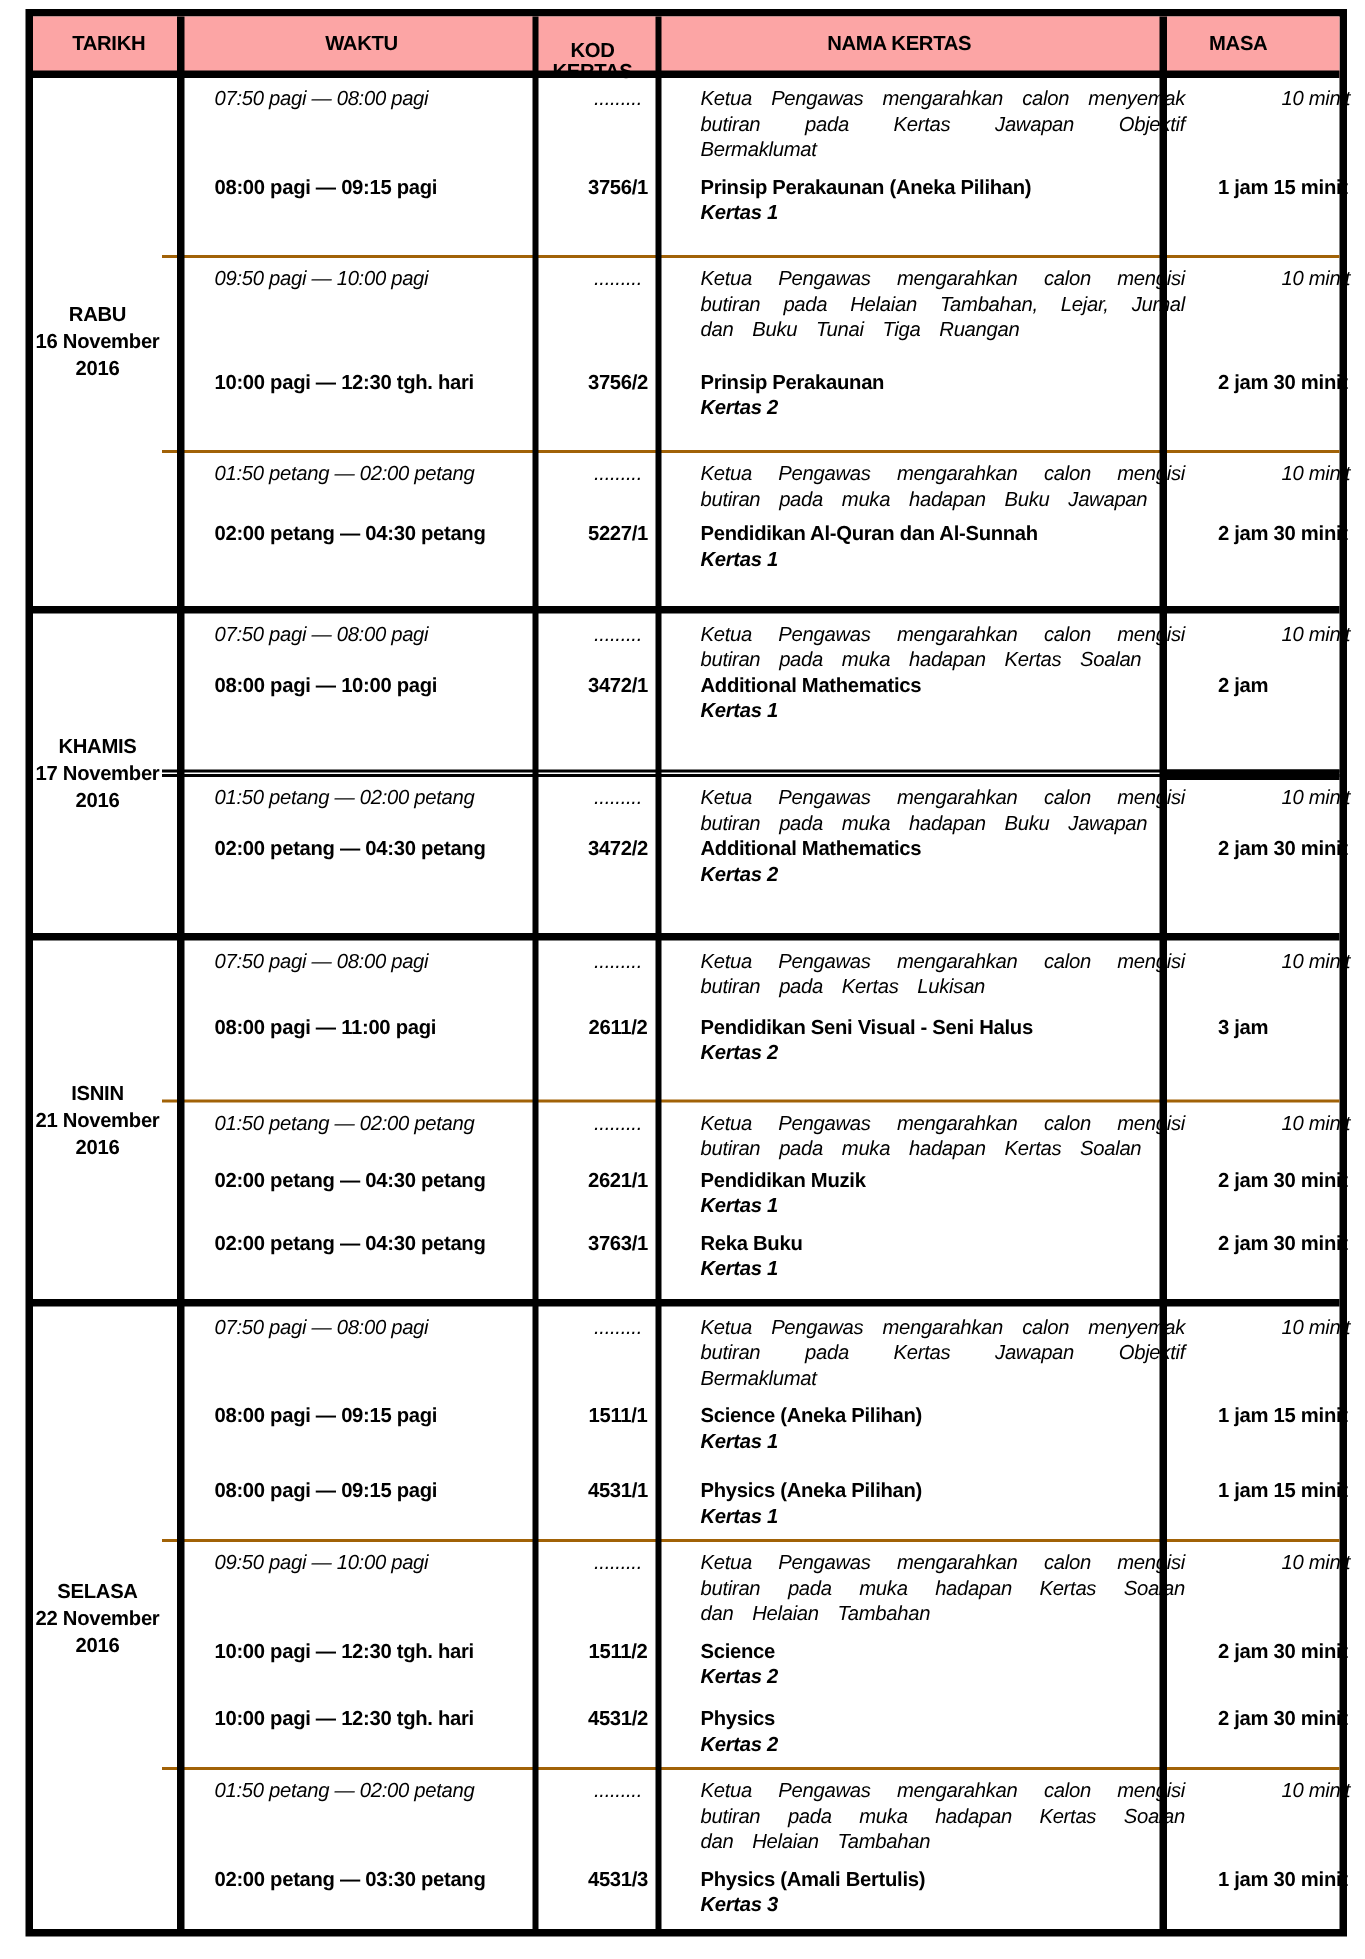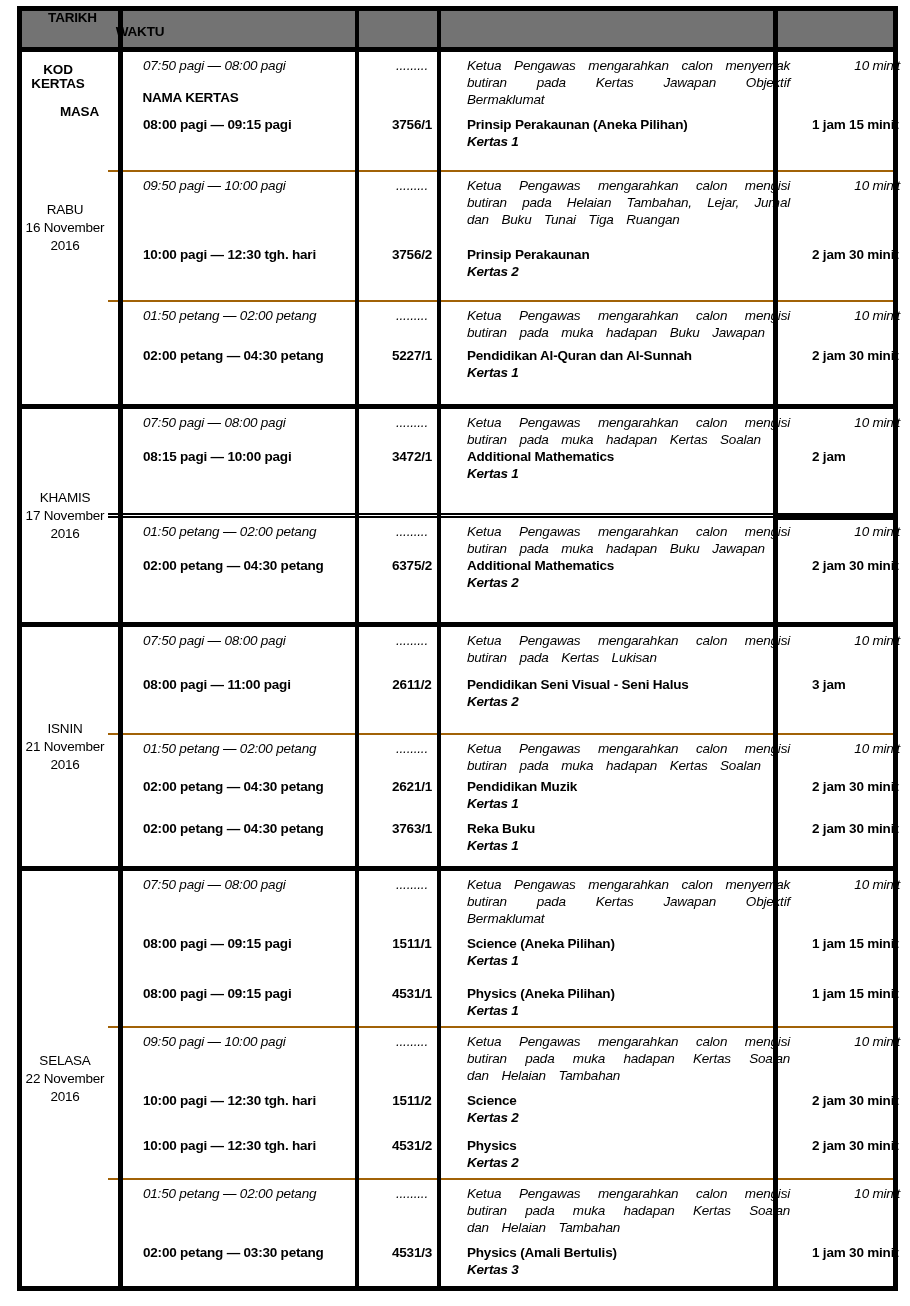--- a/index.html
+++ b/index.html
@@ -16,34 +16,34 @@
   }
   
   .vline{position:absolute;top:0;bottom:0;background:#000;z-index:5;}
   .vl1{left:96px;width:5px;}
   .vl2{left:333px;width:4px;}
   .vl3{left:415px;width:4px;}
   .vl4{left:751px;width:5px;}
 
   
   .hdr{
-    display:flex;align-items:stretch;background:#737373;
+    display:flex;align-items:stretch;background:#fca5a5;
     border-bottom:5px solid #000;height:36px;
-    font-weight:bold;text-align:center;flex-direction:column;
+    font-weight:bold;text-align:center;
   }
   .hdr-cell{display:flex;align-items:center;justify-content:center;line-height:14px;}
   .hc1{width:101px;}.hc2{width:236px;}.hc3{width:72px;white-space:pre-line;margin-top:24px;}.hc4{width:337px;}.hc5{width:115px;}
 
   
   .day{display:flex;align-items:stretch;}
   .day + .day{border-top:5px solid #000;}
   .tarikh{
     width:86px;flex:none;display:flex;flex-direction:column;
     justify-content:center;align-items:center;text-align:right;
-    font-weight:normal;line-height:18px;
+    font-weight:bold;line-height:18px;
   }
   .blocks{flex:1;display:flex;flex-direction:column;min-width:0;}
   .block{padding:5px 0 4px;position:relative;}
   .block + .block{border-top:2px solid #a16207;}
 
   
   #days .day:nth-of-type(1) .block:nth-of-type(1){min-height:109px;}
   #days .day:nth-of-type(1) .block:nth-of-type(2){min-height:119px;}
   #days .day:nth-of-type(1) .block:nth-of-type(3){min-height:93px;}
   #days .day:nth-of-type(2) .block:nth-of-type(1){min-height:95px;}
@@ -163,41 +163,41 @@
           <div class="block">
             <div class="row instr">
               <div class="c-waktu">07:50 pagi — 08:00 pagi</div>
               <div class="c-kod">.........</div>
               <div class="c-nama">
                 <div>Ketua Pengawas mengarahkan calon mengisi butiran pada muka hadapan Kertas Soalan</div>
               </div>
               <div class="c-masa">10 minit</div>
             </div>
             <div class="row exam" style="margin-top: 0px;">
-              <div class="c-waktu">08:15 pagi — 10:00 pagi</div>
+              <div class="c-waktu">08:00 pagi — 10:00 pagi</div>
               <div class="c-kod">3472/1</div>
               <div class="c-nama">
                 <div>Additional Mathematics</div>
                 <div class="kertas-line">Kertas 1</div>
               </div>
               <div class="c-masa">2 jam</div>
             </div>
           </div>
           <div class="block">
             <div class="row instr">
               <div class="c-waktu">01:50 petang — 02:00 petang</div>
               <div class="c-kod">.........</div>
               <div class="c-nama">
                 <div>Ketua Pengawas mengarahkan calon mengisi butiran pada muka hadapan Buku Jawapan</div>
               </div>
               <div class="c-masa">10 minit</div>
             </div>
             <div class="row exam" style="margin-top: 0px;">
               <div class="c-waktu">02:00 petang — 04:30 petang</div>
-              <div class="c-kod">6375/2</div>
+              <div class="c-kod">3472/2</div>
               <div class="c-nama">
                 <div>Additional Mathematics</div>
                 <div class="kertas-line">Kertas 2</div>
               </div>
               <div class="c-masa">2 jam 30 minit</div>
             </div>
           </div>
         </div>
       </div>
       <div class="day">

